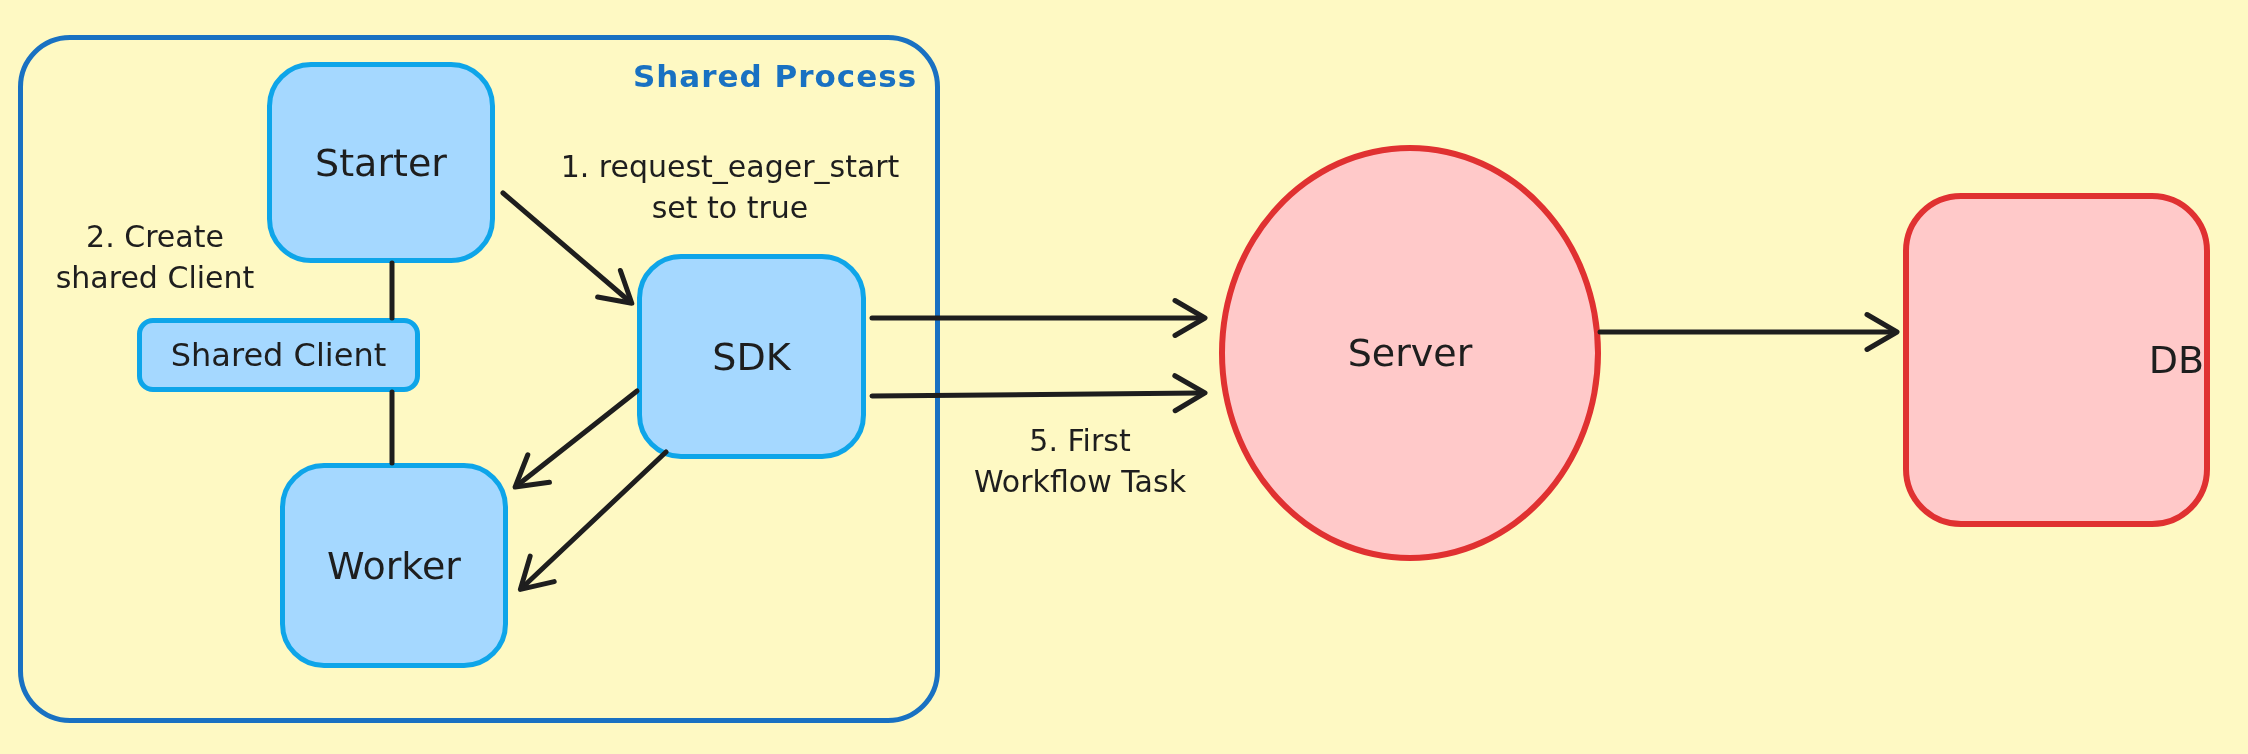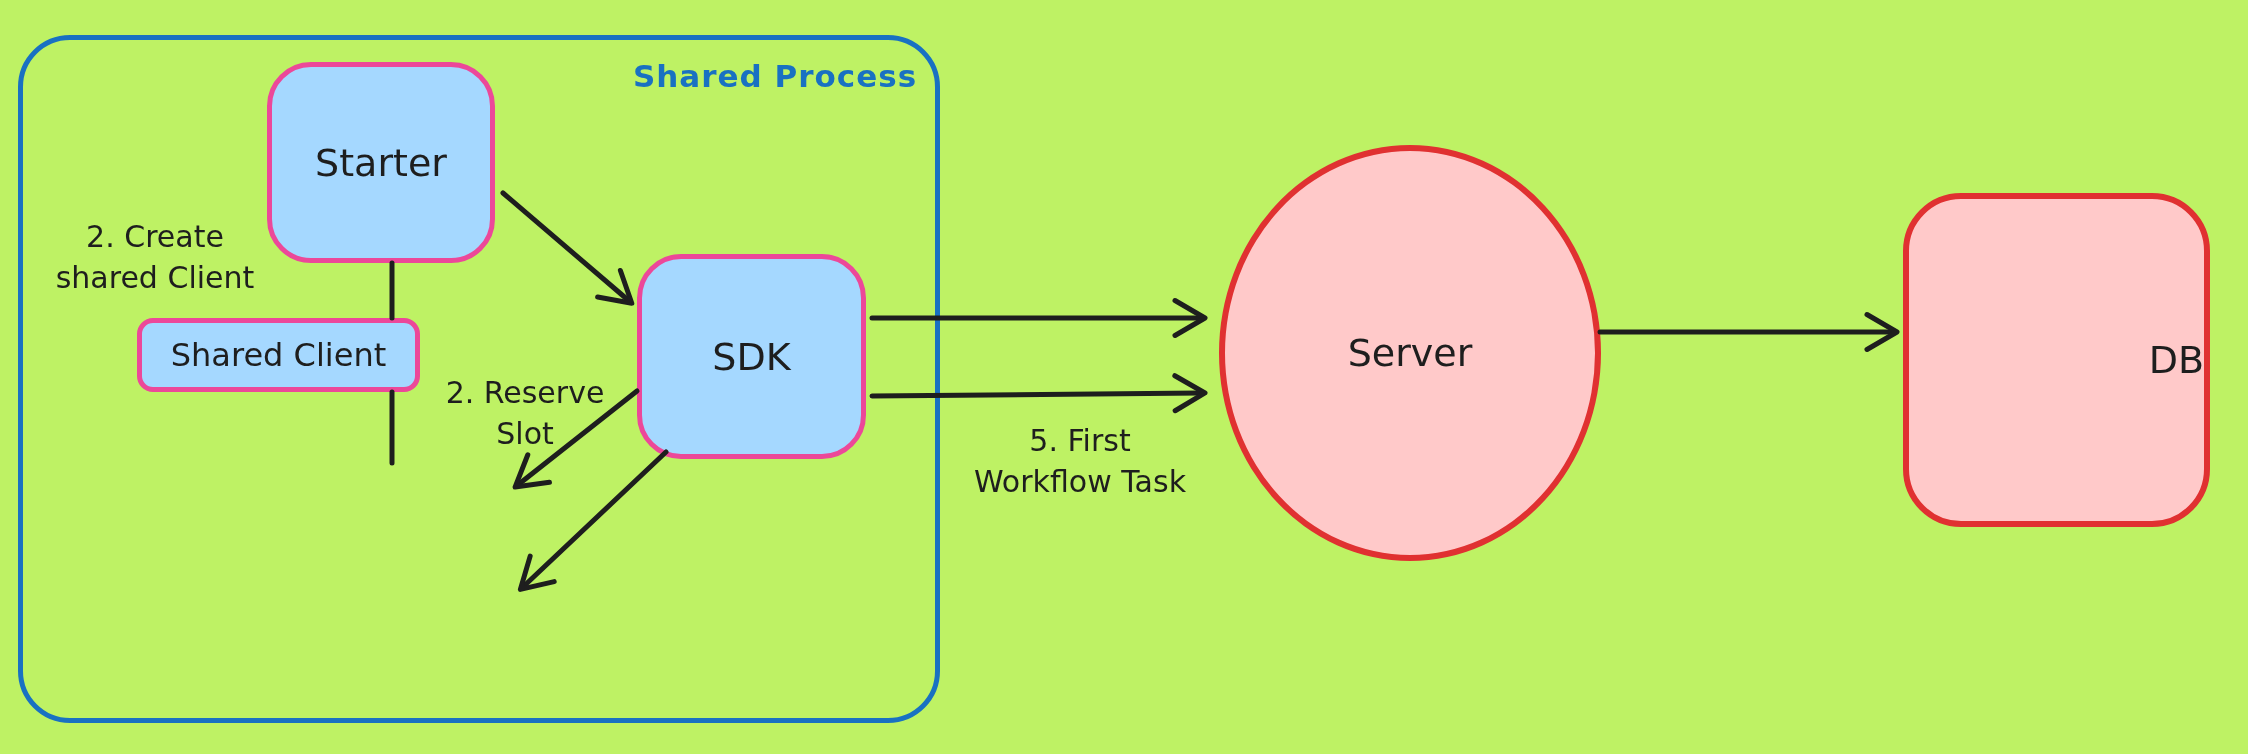--- a/index.html
+++ b/index.html
@@ -4,21 +4,21 @@
 <style>
   html, body {
     margin: 0;
     padding: 0;
     background: #ffffff;
   }
   .canvas {
     position: relative;
     width: 2248px;
     height: 754px;
-    background: #bef264;
+    background: #fef9c3;
     overflow: hidden;
     font-family: "DejaVu Sans", "Liberation Sans", sans-serif;
     color: #1e1e1e;
   }
   
   .process-box {
     position: absolute;
     left: 18px; top: 35px;
     width: 912px; height: 678px;
     border: 5px solid #1971c2;
@@ -41,21 +41,21 @@
     display: flex;
     align-items: center;
     justify-content: center;
     box-sizing: border-box;
     font-size: 38px;
     color: #1e1e1e;
     text-align: center;
   }
   .node.blue {
     background: #a5d8ff;
-    border: 5px solid #ec4899;
+    border: 5px solid #0ea5e9;
   }
   .node.red {
     background: #ffc9c9;
     border: 6px solid #e03131;
   }
   .starter       { left: 267px; top:  62px; width: 228px; height: 201px; border-radius: 44px; }
   .shared-client { left: 137px; top: 318px; width: 283px; height:  74px; border-radius: 16px; font-size: 32px; }
   .worker        { left: 280px; top: 463px; width: 228px; height: 205px; border-radius: 44px; }
   .sdk           { left: 637px; top: 254px; width: 229px; height: 205px; border-radius: 44px; }
   .server        { left: 1219px; top: 145px; width: 382px; height: 416px; border-radius: 50%; border-width: 7px; }
@@ -100,39 +100,42 @@
   <div class="process-label">Shared Process</div>
 
   <div class="node blue starter">
     <span>Starter</span>
   </div>
 
   <div class="node blue shared-client">
     <span>Shared Client</span>
   </div>
 
+  <div class="node blue worker">
+    <span>Worker</span>
+  </div>
 
   <div class="node red server">
     <span>Server</span>
   </div>
 
   <div class="node blue sdk">
     <span>SDK</span>
   </div>
 
   <div class="node red db">
     <span>DB</span>
   </div>
 
   <div class="note note-create">2. Create
 shared Client</div>
 
+  <div class="note note-request">1. request_eager_start
+set to true</div>
 
-  <div class="note note-reserve">2. Reserve
-Slot</div>
 
 
 
   <div class="note note-first">5. First
 Workflow Task</div>
 
 
   <svg class="edges" viewBox="0 0 2248 754" xmlns="http://www.w3.org/2000/svg">
     <defs>
       <marker id="arrowhead" viewBox="0 0 20 20" refX="14" refY="10" markerWidth="10" markerHeight="10" orient="auto-start-reverse">

